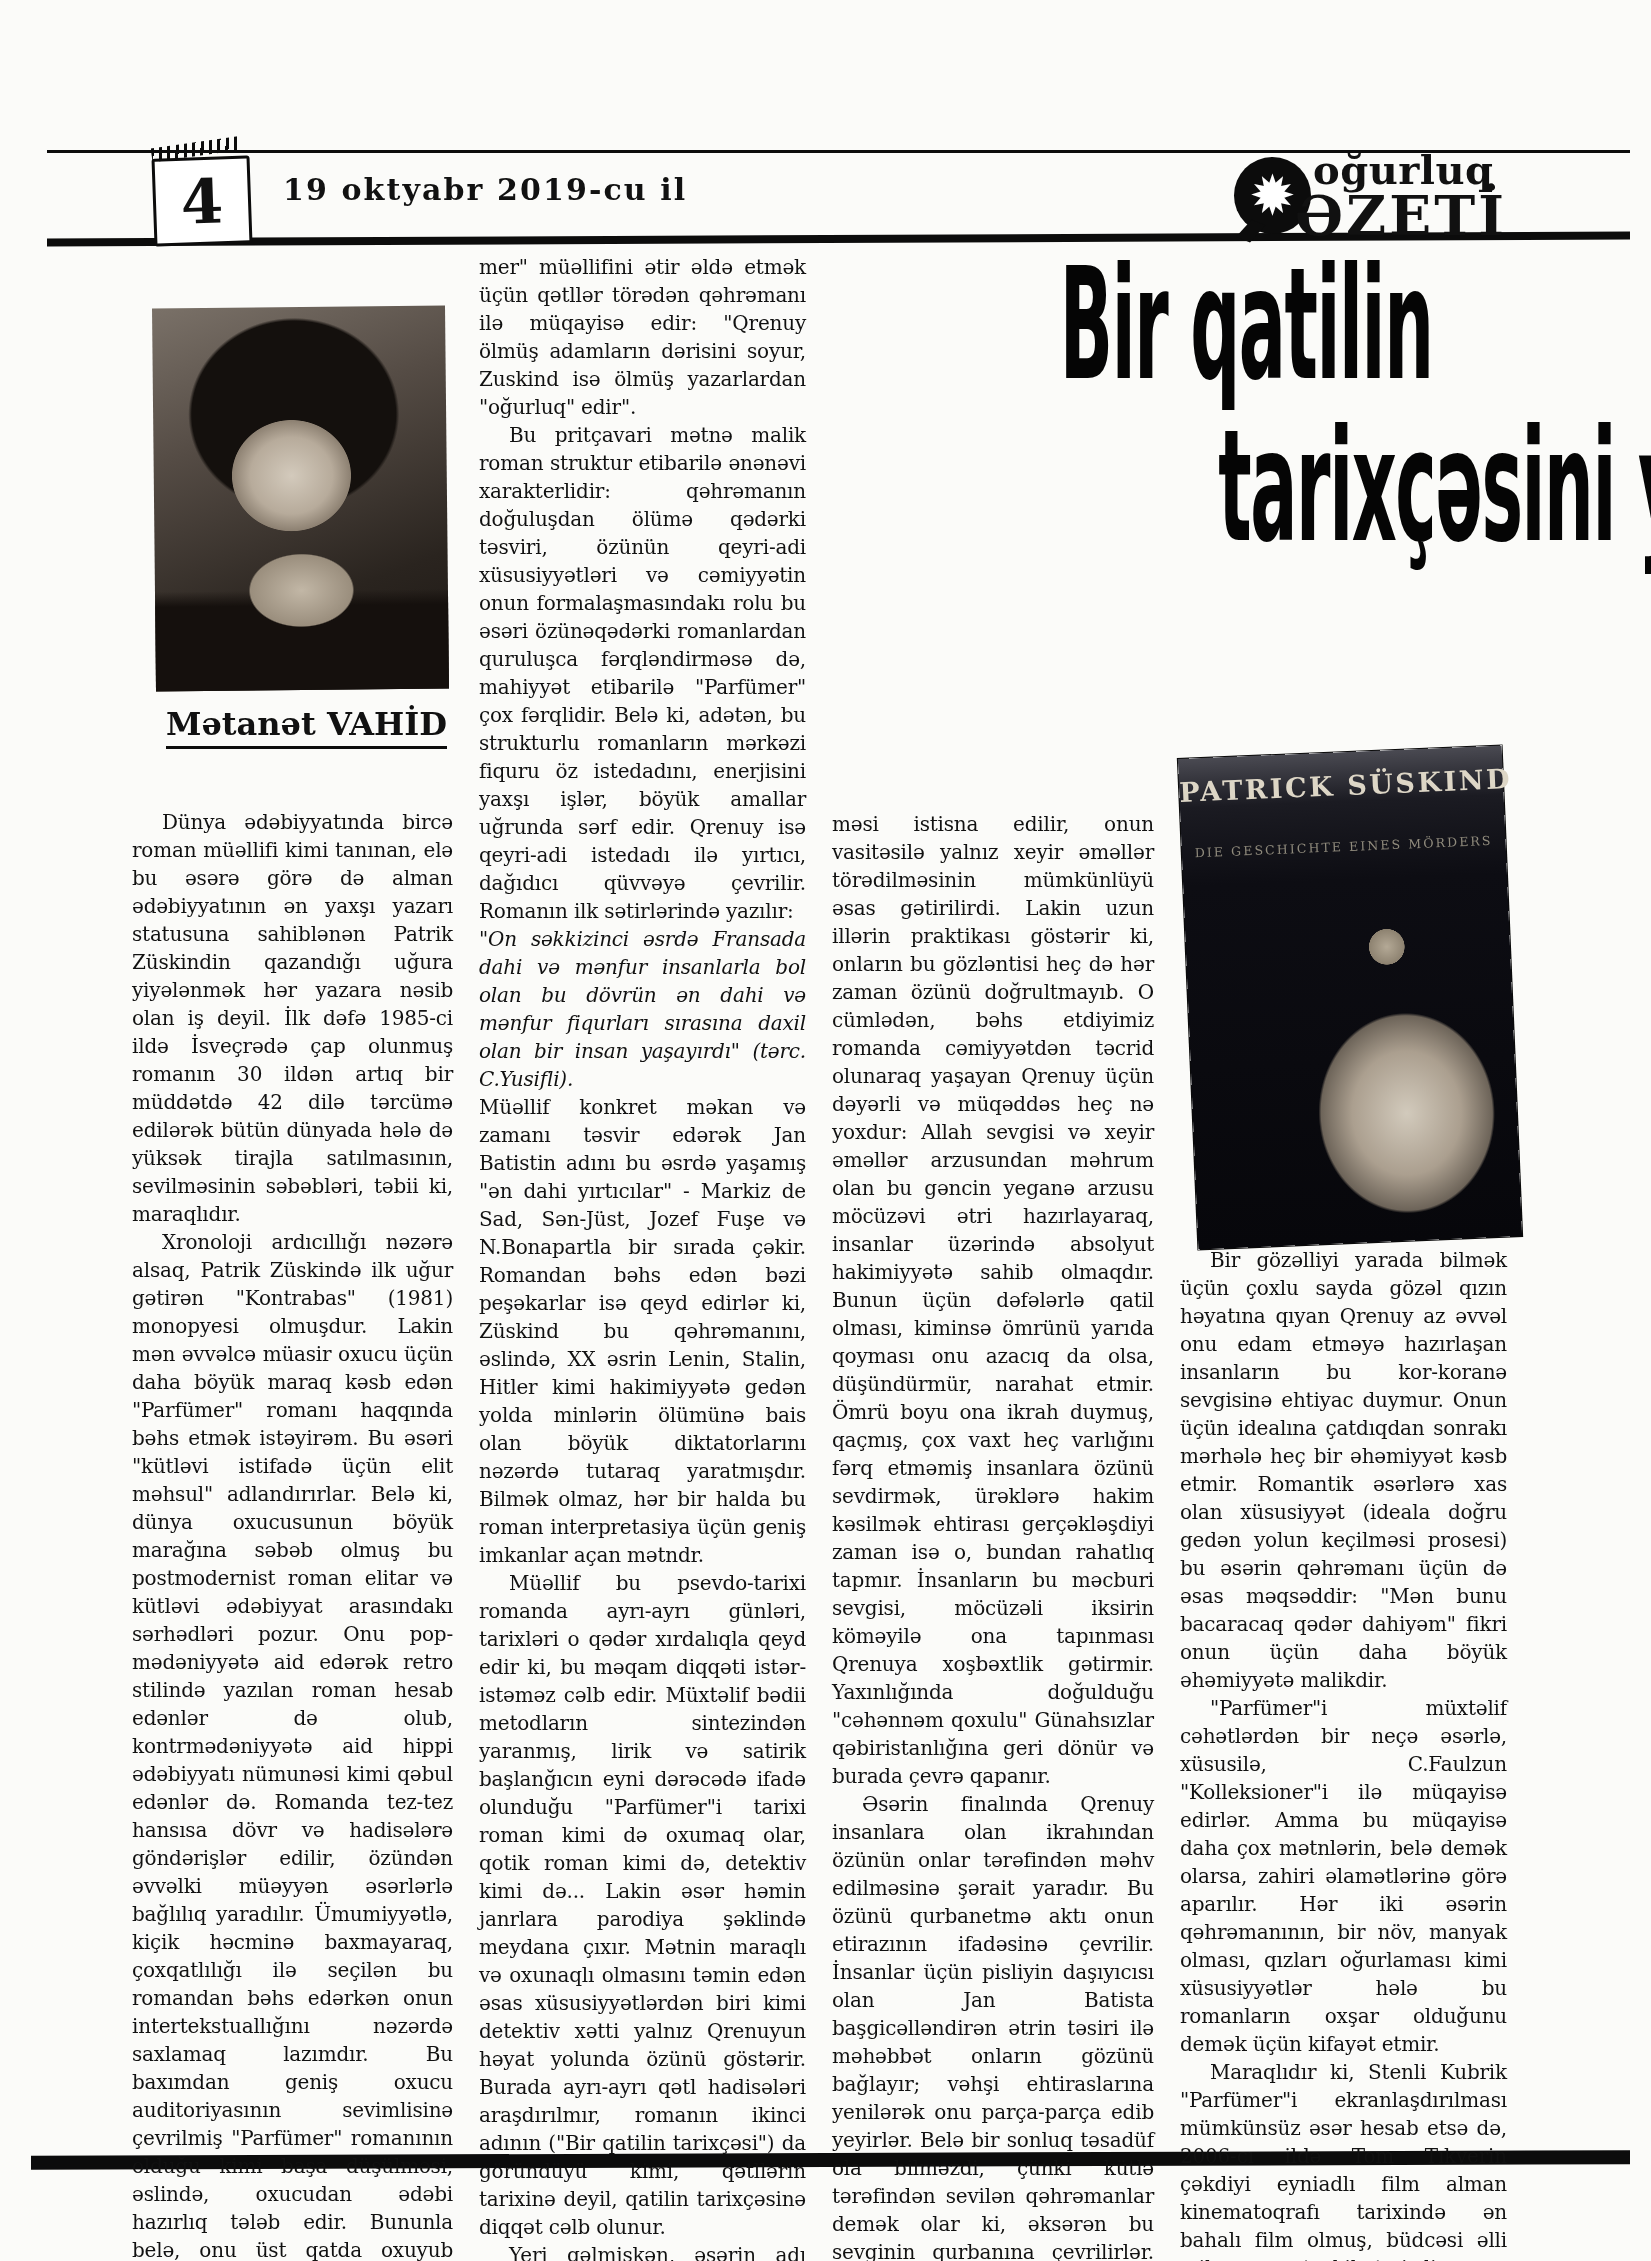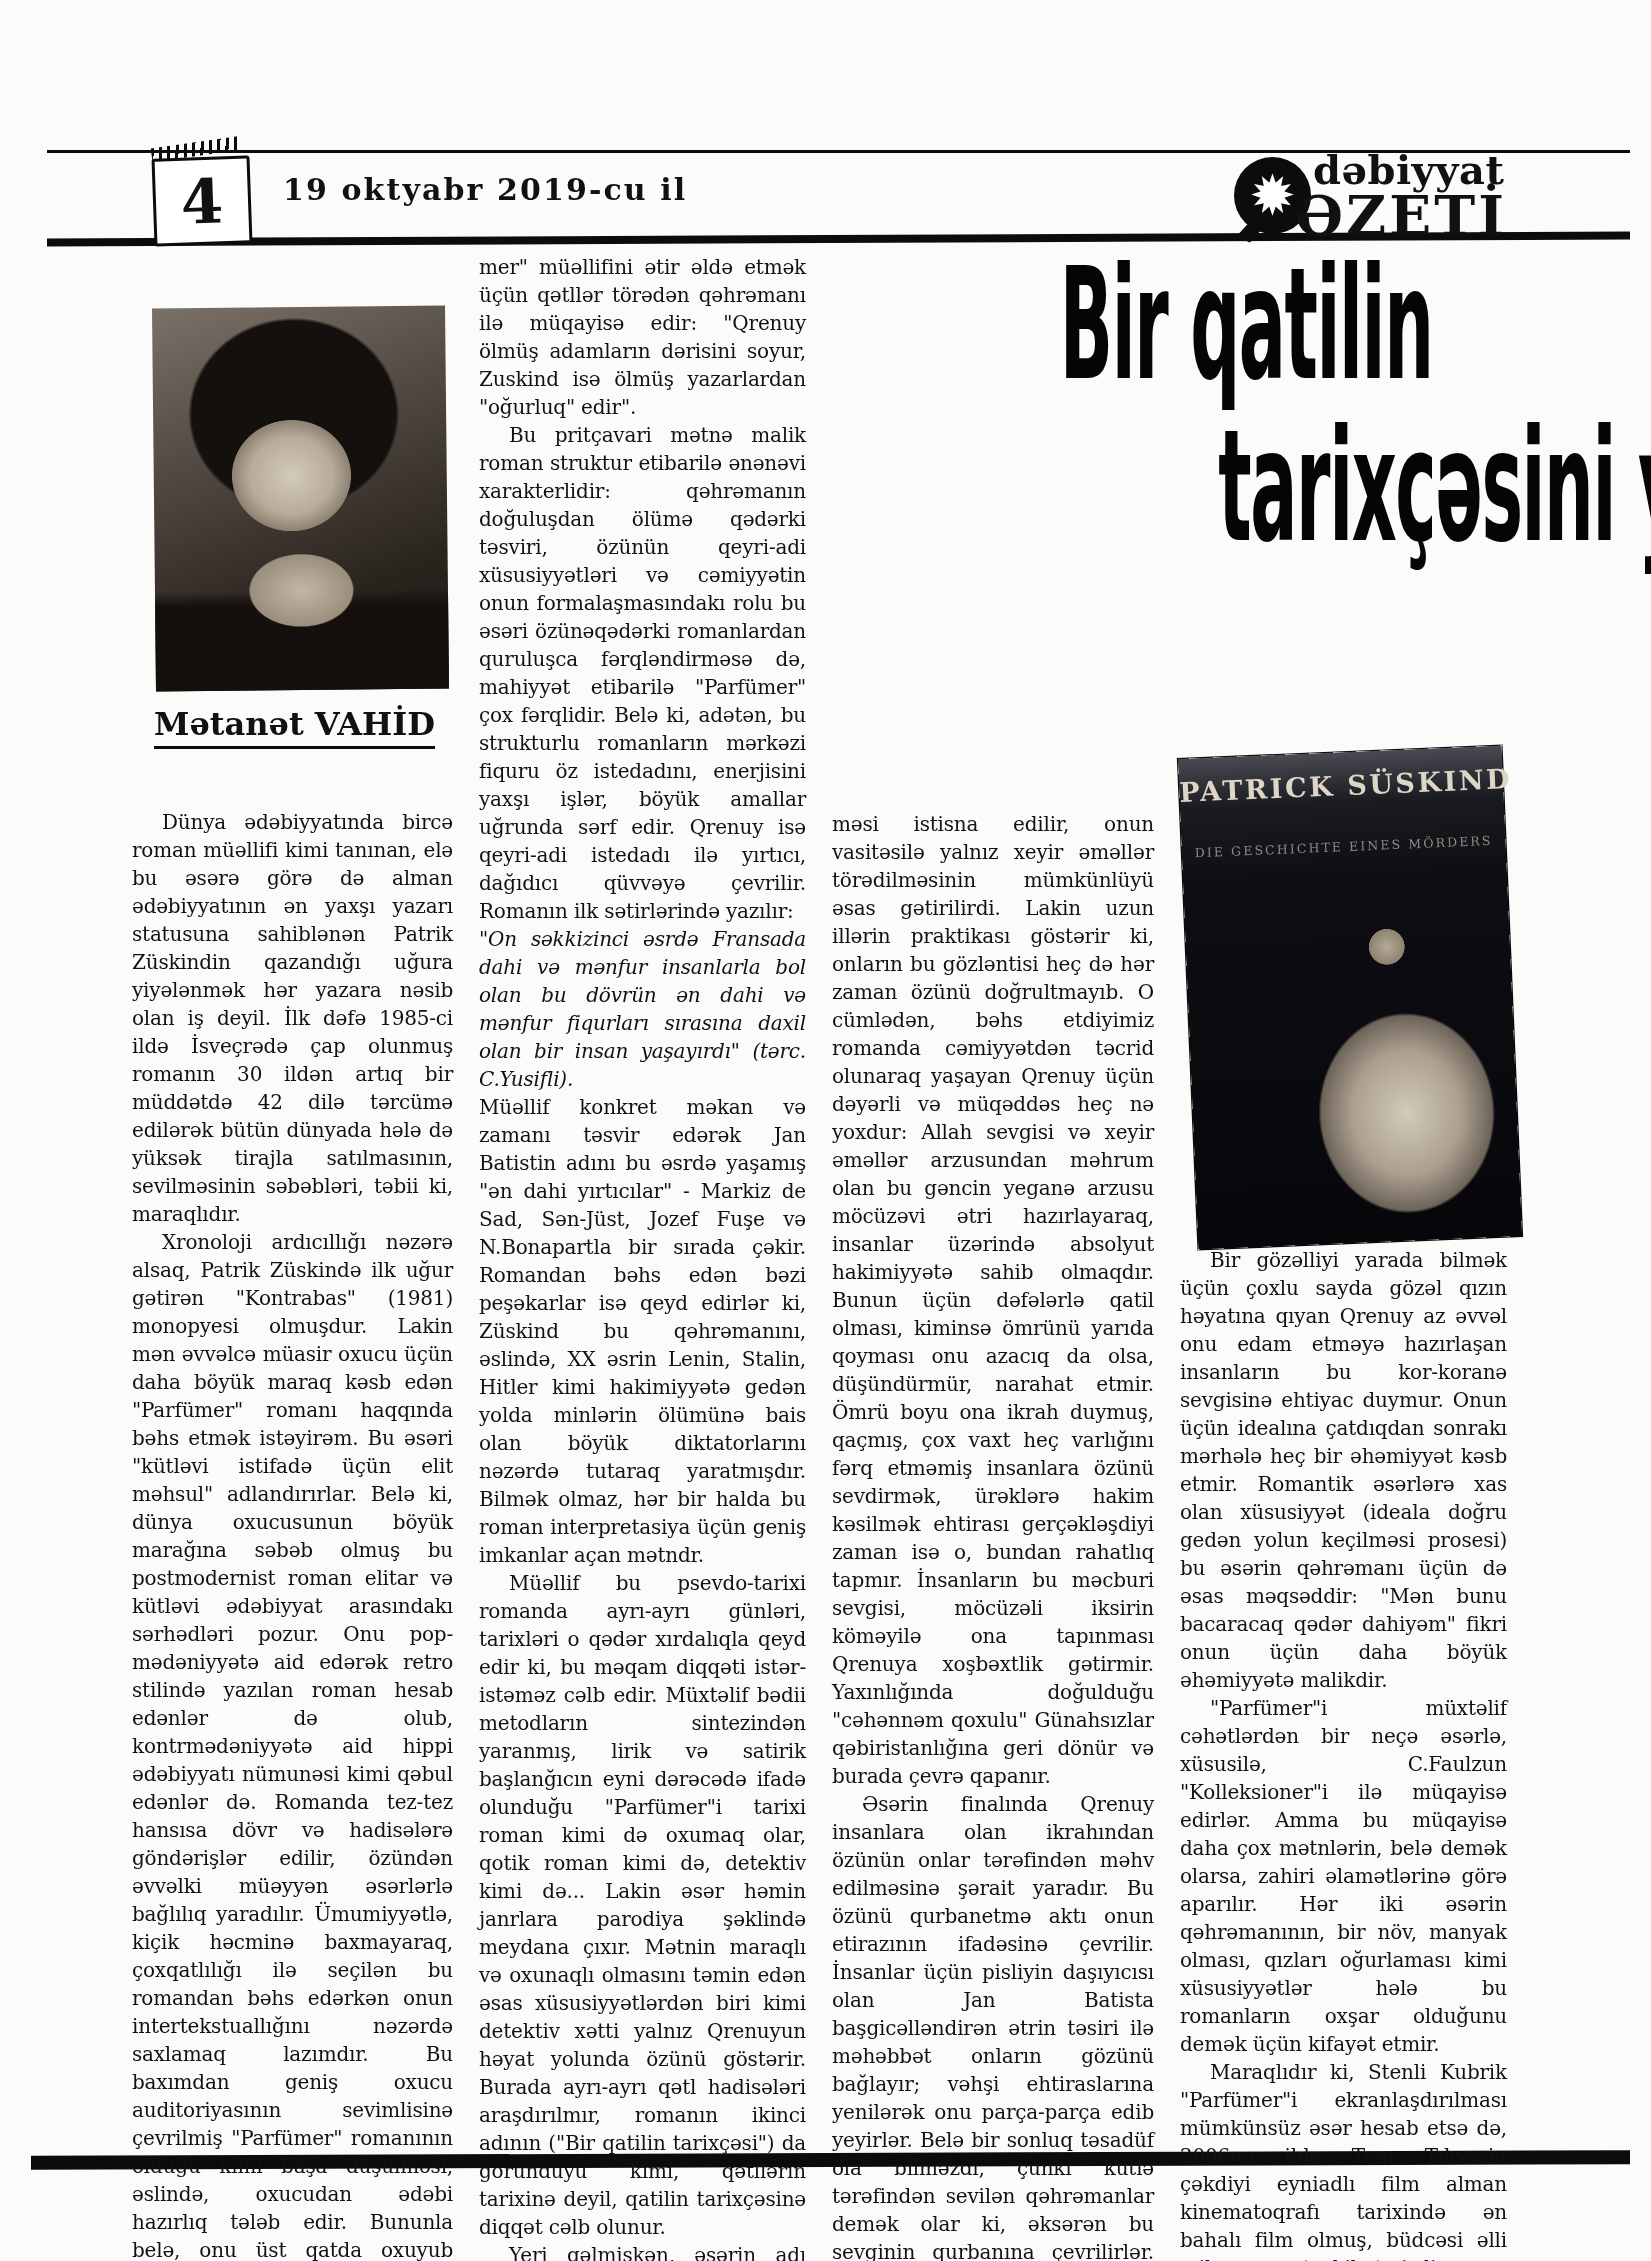--- a/index.html
+++ b/index.html
@@ -51,21 +51,21 @@
     position:absolute;left:154px;top:307px;width:293px;height:383px;
     background:
       radial-gradient(ellipse 28% 20% at 47% 44%, #d3cabc 0%, #b7ab9b 50%, #8d8172 72%, rgba(0,0,0,0) 73%),
       radial-gradient(ellipse 30% 16% at 50% 74%, #c2b7a6 0%, #9a8e7d 58%, rgba(0,0,0,0) 60%),
       radial-gradient(ellipse 60% 42% at 48% 28%, #14100d 0%, #14100d 58%, rgba(0,0,0,0) 60%),
       linear-gradient(180deg, rgba(0,0,0,0) 0%, rgba(0,0,0,0) 74%, #15100d 78%),
       linear-gradient(160deg, #7a7168 0%, #554c45 32%, #2a241f 72%, #1c1713 100%);
     transform:rotate(-0.6deg);
   }
   .caption{
-    position:absolute;left:154px;top:705px;width:293px;text-align:left;
+    position:absolute;left:154px;top:705px;width:293px;text-align:right;
     font-size:32px;font-weight:bold;white-space:nowrap;
   }
   .caption b{border-bottom:3.6px solid #0c0c0c;padding-bottom:3.1px;}
   
   .cover{
     position:absolute;left:1188px;top:752px;width:324px;height:491px;
     transform:rotate(-2.4deg);
     background:
       radial-gradient(circle 22px at 62% 40%, #b4a996 0%, #8d8270 80%, rgba(0,0,0,0) 82%),
       radial-gradient(ellipse 40% 30% at 66% 74%, #d2cabc 0%, #ab9f8f 42%, #6d6459 66%, rgba(0,0,0,0) 68%),
@@ -98,21 +98,21 @@
 <div class="rule" style="left:47px;top:235px;width:1583px;height:8.3px;transform:rotate(-0.25deg);"></div>
 <div class="rule" style="left:31px;top:2153px;width:1599px;height:13.5px;transform:rotate(-0.2deg);"></div>
 
 <div class="book-icon">
   <span class="page-num">4</span>
 </div>
 <div class="issue-date">19 oktyabr 2019-cu il</div>
 
 <div class="masthead">
   <div class="emblem">✹</div>
-  <div class="m1">dəbiyyat</div>
+  <div class="m1">oğurluq</div>
   <div class="m2">ƏZETİ</div>
 </div>
 
 <div class="headline">
   <div class="hl-row"><span>Bir qatilin</span></div>
   <div class="hl-row"><span>tarixçəsini yazan</span></div>
 </div>
 
 <div class="photo"></div>
 <div class="caption">

